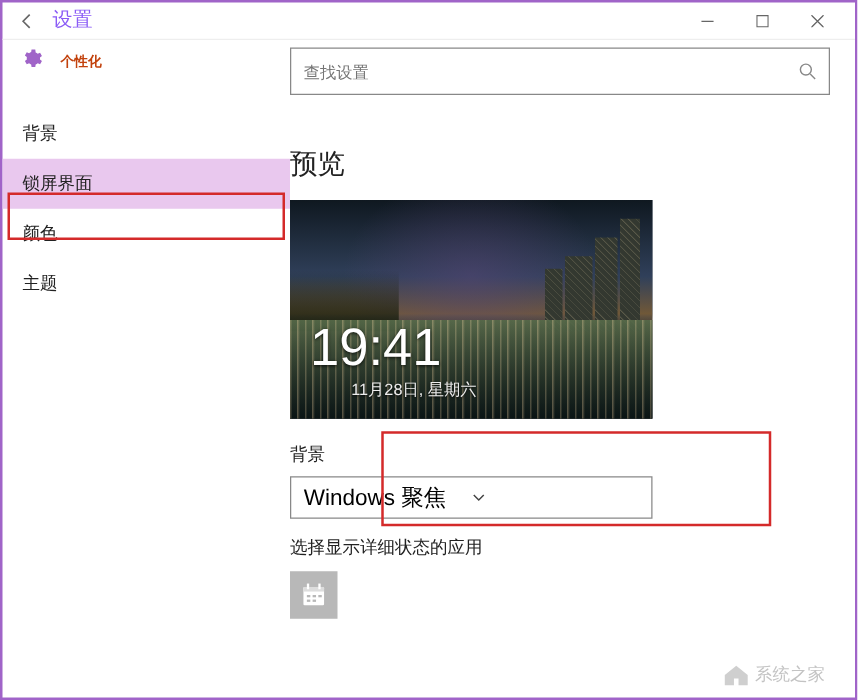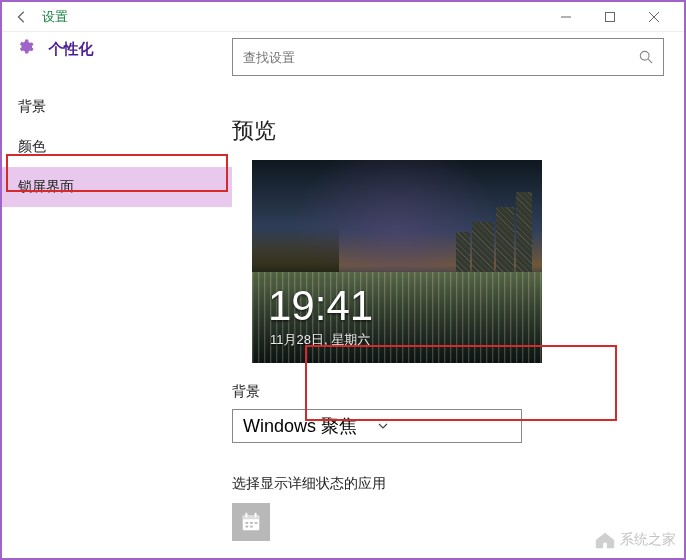--- a/index.html
+++ b/index.html
@@ -2,70 +2,70 @@
 <html><head>
   <meta charset="utf-8">
   <style>
     * { margin: 0; padding: 0; box-sizing: border-box; font-family: "Microsoft YaHei", "Segoe UI", sans-serif; }
     body { background: #fff; width: 686px; height: 560px; overflow: hidden; }
     
     .window { width: 100%; height: 100%; border: 2px solid #a064c8; display: flex; flex-direction: column; }
     
     .titlebar { height: 30px; display: flex; align-items: center; padding: 0 8px; border-bottom: 1px solid #eee; }
     .titlebar .back { width: 24px; height: 24px; display: flex; align-items: center; justify-content: center; color: #666; font-size: 16px; cursor: pointer; }
-    .titlebar .title { margin-left: 8px; color: #15803d; font-size: 13px; }
+    .titlebar .title { margin-left: 8px; color: #8b5cf6; font-size: 16px; }
     .titlebar .spacer { flex: 1; }
     .titlebar .win-btn { width: 44px; height: 30px; display: flex; align-items: center; justify-content: center; color: #666; cursor: pointer; }
     .titlebar .win-btn svg { width: 10px; height: 10px; }
     
     .body { flex: 1; display: flex; overflow: hidden; }
     
     .sidebar { width: 230px; padding-top: 6px; }
     .gear { color: #a064c8; font-size: 18px; margin-left: 14px; display: inline-block; vertical-align: middle; }
-    .category { font-weight: bold; font-size: 15px; color: #4c1d95; margin-left: 10px; display: inline-block; vertical-align: middle; }
+    .category { font-weight: bold; font-size: 11px; color: #c2410c; margin-left: 10px; display: inline-block; vertical-align: middle; }
     .nav { margin-top: 26px; }
     .nav-item { padding: 11px 16px; font-size: 14px; color: #222; cursor: pointer; }
     .nav-item.selected { background: #e9c8ee; }
     .highlight-box { position: absolute; border: 2px solid #d42a2a; pointer-events: none; }
     .hb1 { left: 4px; top: 152px; width: 222px; height: 38px; }
     
     .main { flex: 1; padding: 6px 20px 0 0; overflow: hidden; position: relative; }
     .search { display: flex; border: 1px solid #888; height: 38px; margin-left: 0; }
     .search input { flex: 1; border: none; outline: none; padding: 0 10px; font-size: 13px; background: transparent; }
     .search .sbtn { width: 34px; display: flex; align-items: center; justify-content: center; color: #777; }
     
     .section-title { font-size: 22px; color: #222; margin-top: 40px; margin-bottom: 14px; }
     
-    .preview { width: 290px; height: 203px; position: relative; overflow: hidden; background: linear-gradient(to bottom, #1a2838 0%, #2a3848 30%, #3d4a5c 50%, #544838 55%, #1a2020 100%); margin-left: 20px; }
+    .preview { width: 290px; height: 175px; position: relative; overflow: hidden; background: linear-gradient(to bottom, #1a2838 0%, #2a3848 30%, #3d4a5c 50%, #544838 55%, #1a2020 100%); }
     .preview .sky { position: absolute; inset: 0; background: radial-gradient(ellipse at 50% 35%, rgba(90,70,120,0.5) 0%, transparent 50%), linear-gradient(to bottom, #0f1820 0%, #30405a 35%, #705838 52%, transparent 55%); }
     .preview .water { position: absolute; left: 0; right: 0; bottom: 0; height: 45%; background: linear-gradient(to bottom, rgba(60,80,60,0.8), rgba(10,20,25,0.95)); }
     .preview .reflection { position: absolute; left: 0; right: 0; bottom: 0; height: 45%; background: repeating-linear-gradient(90deg, rgba(255,220,170,0.3) 0px, transparent 2px, transparent 6px), linear-gradient(to bottom, rgba(100,120,80,0.6), rgba(10,20,20,0.9)); }
     .preview .buildings-l { position: absolute; left: 0; top: 25%; width: 30%; height: 35%; background: linear-gradient(to top, #1a2010, transparent 80%); }
     .preview .buildings-r { position: absolute; right: 0; top: 20%; width: 38%; height: 40%; }
     .preview .b { position: absolute; bottom: 0; background: #333830; }
     .preview .b1 { right: 10px; width: 16px; height: 90px; }
     .preview .b2 { right: 28px; width: 18px; height: 75px; }
     .preview .b3 { right: 48px; width: 22px; height: 60px; }
     .preview .b4 { right: 72px; width: 14px; height: 50px; }
     .preview .windows { position: absolute; inset: 0; background: repeating-linear-gradient(45deg, rgba(255,230,180,0.2) 0px, transparent 1px, transparent 4px); }
     .preview .time { position: absolute; left: 16px; bottom: 36px; color: #fff; font-size: 42px; font-weight: 300; text-shadow: 0 1px 3px rgba(0,0,0,0.8); line-height: 1; }
-    .preview .date { position: absolute; left: 18px; bottom: 14px; color: #eee; font-size: 13px; text-shadow: 0 1px 2px rgba(0,0,0,0.8); }
+    .preview .date { position: absolute; left: 18px; bottom: 14px; color: #eee; font-size: 13px; text-shadow: 0 1px 2px rgba(0,0,0,0.8); padding-left: 31px; }
     
     .field-label { font-size: 14px; color: #222; margin-top: 20px; margin-bottom: 8px; }
     .select { width: 290px; height: 34px; border: 1px solid #888; display: flex; align-items: center; padding: 0 10px; cursor: pointer; }
     .select span { flex: 1; font-size: 18px; }
     .select .chev { color: #444; }
     
     .hb2 { left: 303px; top: 343px; width: 312px; height: 76px; }
     
-    .sub-label { font-size: 14px; color: #222; margin-top: 32px; margin-bottom: 10px; }
+    .sub-label { font-size: 14px; color: #222; margin-top: 14px; margin-bottom: 10px; }
     .app-icon { width: 38px; height: 38px; background: #b8b8b8; display: flex; align-items: center; justify-content: center; cursor: pointer; }
     .app-icon svg { width: 22px; height: 22px; fill: #fff; }
     
-    .watermark { position: absolute; right: 8px; bottom: 8px; color: #aaa; font-size: 14px; opacity: 0.7; display: flex; align-items: center; gap: 4px; pointer-events: none; }
+    .watermark { position: absolute; right: 24px; bottom: 8px; color: #aaa; font-size: 14px; opacity: 0.7; display: flex; align-items: center; gap: 4px; pointer-events: none; }
     .watermark svg { width: 22px; height: 20px; fill: #bbb; }
     
     .rel { position: relative; }
   </style>
 </head>
 <body>
 
 <div class="window rel">
   <div class="titlebar">
     <div class="back">
@@ -95,22 +95,23 @@
   <div class="body">
     <div class="sidebar">
       <span class="gear">
         <svg viewBox="0 0 24 24" width="18" height="18" fill="#a064c8">
             <path d="M12 8a4 4 0 100 8 4 4 0 000-8zm9.4 4a7.7 7.7 0 00-.1-1.3l2.1-1.6-2-3.5-2.5 1a7.6 7.6 0 00-2.2-1.3L16.3 2h-4l-.4 2.7a7.6 7.6 0 00-2.2 1.3l-2.5-1-2 3.5 2.1 1.6a7.7 7.7 0 000 2.6l-2.1 1.6 2 3.5 2.5-1a7.6 7.6 0 002.2 1.3l.4 2.7h4l.4-2.7a7.6 7.6 0 002.2-1.3l2.5 1 2-3.5-2.1-1.6c.07-.43.1-.86.1-1.3z"></path>
           </svg>
       </span>
       <span class="category">个性化</span>
       <div class="nav">
         <div class="nav-item">背景</div>
+        <div class="nav-item selected">锁屏界面</div>
         <div class="nav-item">颜色</div>
-        <div class="nav-item selected">锁屏界面</div>
+        <div class="nav-item">主题</div>
       </div>
     </div>
 
     <div class="main">
       <div class="search">
         <input placeholder="查找设置" style="">
         <div class="sbtn">
           <svg viewBox="0 0 16 16" width="14" height="14">
               <circle cx="6.5" cy="6.5" r="5" stroke="#888" stroke-width="1.3" fill="none"></circle>
               <path d="M10.5 10.5 L15 15" stroke="#888" stroke-width="1.3"></path>

